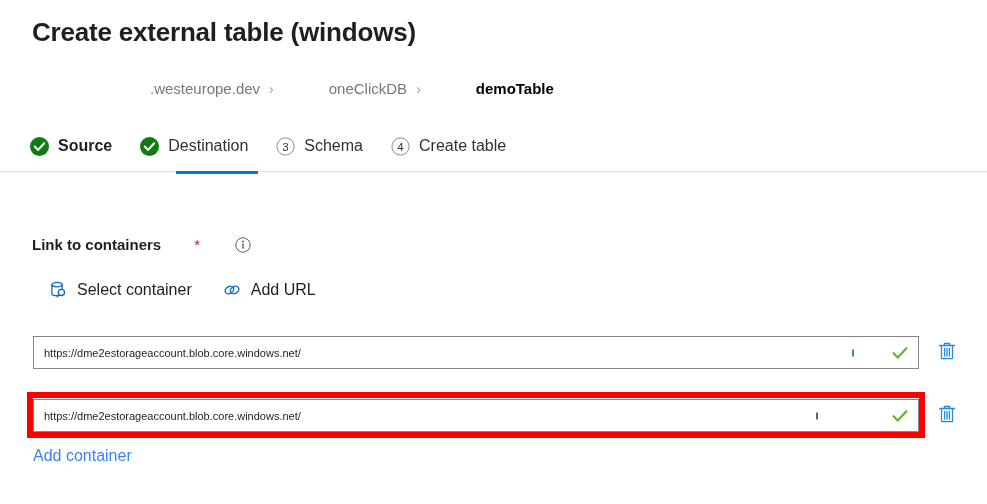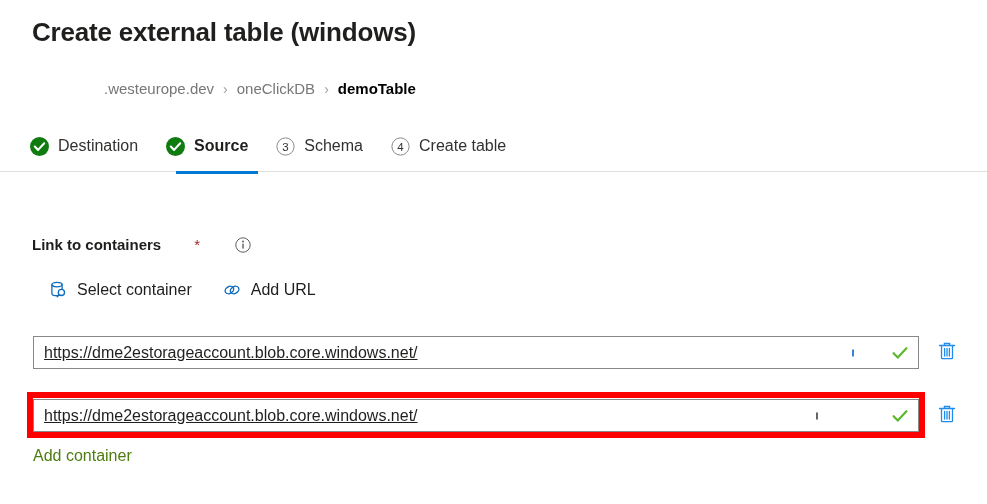--- a/index.html
+++ b/index.html
@@ -33,20 +33,21 @@
     position: absolute;
     left: 104px;
     top: 80px;
     display: flex;
     align-items: center;
     font-size: 15px;
     white-space: nowrap;
   }
   .crumb {
     color: #797775;
+    margin-left: 46px;
   }
   .crumb.current {
     color: #000000;
     font-weight: 700;
   }
   .crumb-sep {
     color: #a19f9d;
     margin: 0 9px;
     font-size: 14px;
     line-height: 1;
@@ -178,27 +179,26 @@
     border: 1px solid #8a8886;
     display: flex;
     align-items: center;
   }
   .input-text {
     flex: 1 1 auto;
     border: 0;
     outline: none;
     background: transparent;
     font-family: "Liberation Sans", sans-serif;
-    font-size: 16px;
+    font-size: 11px;
     color: #201f1e;
     padding: 0 34px 0 10px;
     height: 100%;
     width: 100%;
     box-sizing: border-box;
-    text-decoration: underline;
   }
   .valid-check {
     position: absolute;
     right: 9px;
     top: 50%;
     transform: translateY(-50%);
     width: 18px;
     height: 18px;
     pointer-events: none;
   }
@@ -238,58 +238,58 @@
     pointer-events: none;
     z-index: 5;
   }
 
   
   .add-link {
     position: absolute;
     left: 33px;
     top: 447px;
     font-size: 16px;
-    color: #4d7c0f;
+    color: #3b82f6;
     cursor: pointer;
     white-space: nowrap;
   }
 </style>
 </head>
 <body>
 
 <div class="page-title">Create external table (windows)</div>
 
 <div class="breadcrumb">
   <span class="crumb">.westeurope.dev</span>
   <span class="crumb-sep">›</span>
   <span class="crumb">oneClickDB</span>
   <span class="crumb-sep">›</span>
   <span class="crumb current">demoTable</span>
 </div>
 
 <div class="steps">
 
+  <div class="step active">
+    <span class="step-marker">
+      <svg width="19" height="19" viewBox="0 0 19 19">
+        <circle cx="9.5" cy="9.5" r="9.5" fill="#107c10"></circle>
+        <path d="M4.8 9.6 L8.1 12.9 L14.2 6.3" fill="none" stroke="#ffffff" stroke-width="2.1" stroke-linecap="round" stroke-linejoin="round"></path>
+      </svg>
+    </span>
+    <span class="step-label">Source</span>
+  </div>
+
   <div class="step">
     <span class="step-marker">
       <svg width="19" height="19" viewBox="0 0 19 19">
         <circle cx="9.5" cy="9.5" r="9.5" fill="#107c10"></circle>
         <path d="M4.8 9.6 L8.1 12.9 L14.2 6.3" fill="none" stroke="#ffffff" stroke-width="2.1" stroke-linecap="round" stroke-linejoin="round"></path>
       </svg>
     </span>
     <span class="step-label">Destination</span>
-  </div>
-
-  <div class="step active">
-    <span class="step-marker">
-      <svg width="19" height="19" viewBox="0 0 19 19">
-        <circle cx="9.5" cy="9.5" r="9.5" fill="#107c10"></circle>
-        <path d="M4.8 9.6 L8.1 12.9 L14.2 6.3" fill="none" stroke="#ffffff" stroke-width="2.1" stroke-linecap="round" stroke-linejoin="round"></path>
-      </svg>
-    </span>
-    <span class="step-label">Source</span>
   </div>
 
   <div class="step">
     <span class="step-marker">
       <svg width="19" height="19" viewBox="0 0 19 19">
         <circle cx="9.5" cy="9.5" r="8.6" fill="#ffffff" stroke="#8a8886" stroke-width="1"></circle>
         <text x="9.5" y="13.6" text-anchor="middle" font-family="Liberation Sans, sans-serif" font-size="11.5" fill="#323130">3</text>
       </svg>
     </span>
     <span class="step-label">Schema</span>

